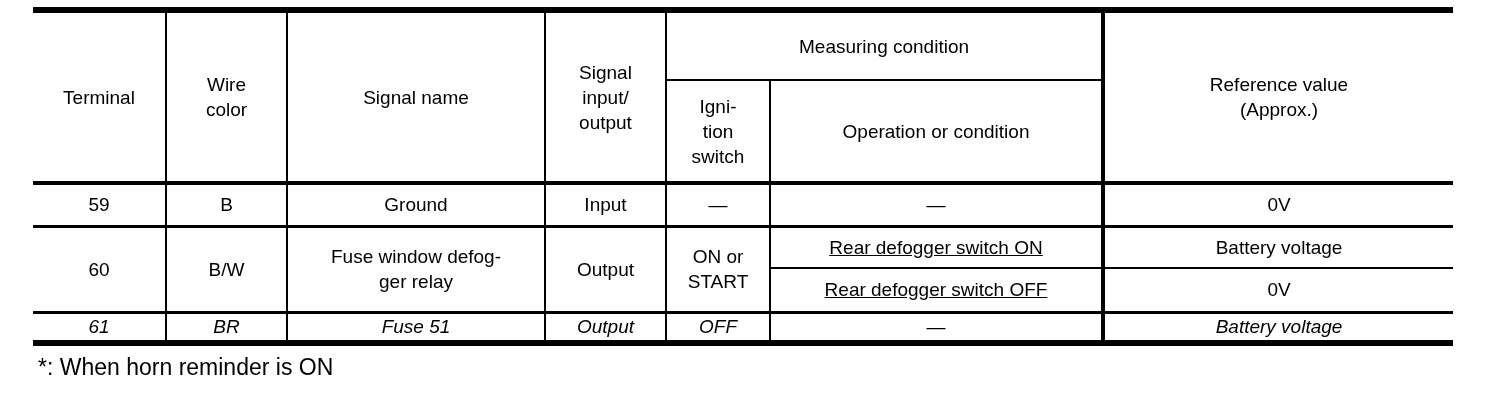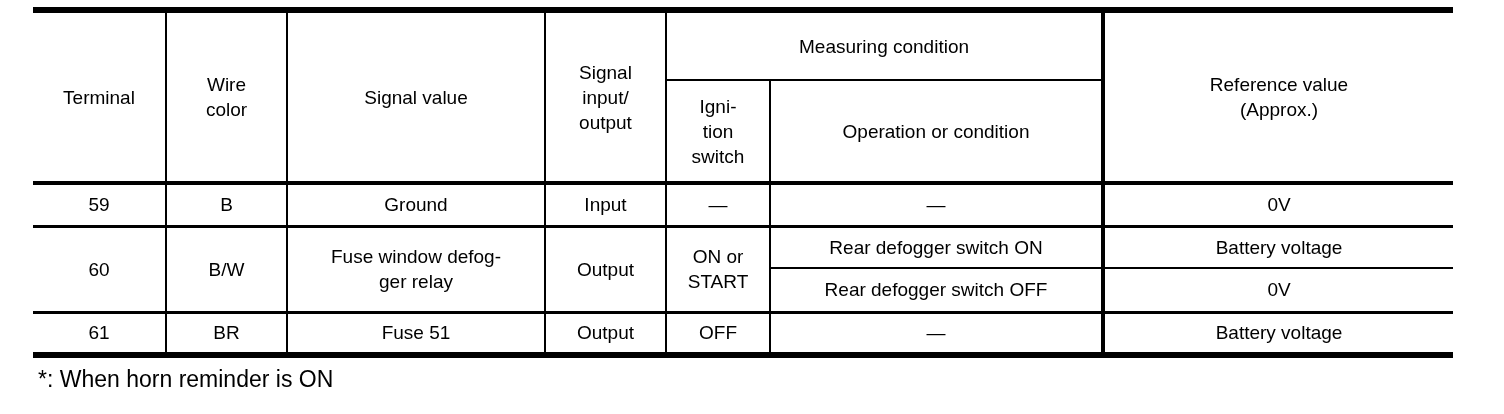--- a/index.html
+++ b/index.html
@@ -50,24 +50,24 @@
 
   
   tbody td { border-top: 3px solid #000; }
   tbody tr.body-first td { border-top: 4px solid #000; }
   tbody tr.sub td { border-top: 2px solid #000; }
   tbody tr:last-child td { border-bottom: 0; }
 
   tr.r59  { height: 43px; }
   tr.r60a { height: 42px; }
   tr.r60b { height: 44px; }
-  tr.r61  { height: 40px; }
+  tr.r61  { height: 28px; font-style: italic; }
 
   .left  { text-align: left; padding-left: 13px; }
-  .opl   { text-align: left; padding-left: 12px; }
+  .opl   { text-align: left; padding-left: 12px; text-decoration: underline; }
 
   .footnote {
     margin: 9px 0 0 38px;
     font-size: 23px;
     line-height: 24px;
     white-space: pre;
   }
 </style>
 </head>
 <body>
@@ -81,21 +81,21 @@
       <col style="width:121px">
       <col style="width:104px">
       <col style="width:333px">
       <col style="width:350px">
     </colgroup>
     <thead>
       <tr class="h1">
         <th rowspan="2" class="first">Terminal</th>
         <th rowspan="2">Wire
 color</th>
-        <th rowspan="2">Signal value</th>
+        <th rowspan="2">Signal name</th>
         <th rowspan="2">Signal
 input/
 output</th>
         <th colspan="2">Measuring condition</th>
         <th rowspan="2" class="ref">Reference value
 (Approx.)</th>
       </tr>
       <tr class="h2">
         <th>Igni-
 tion

